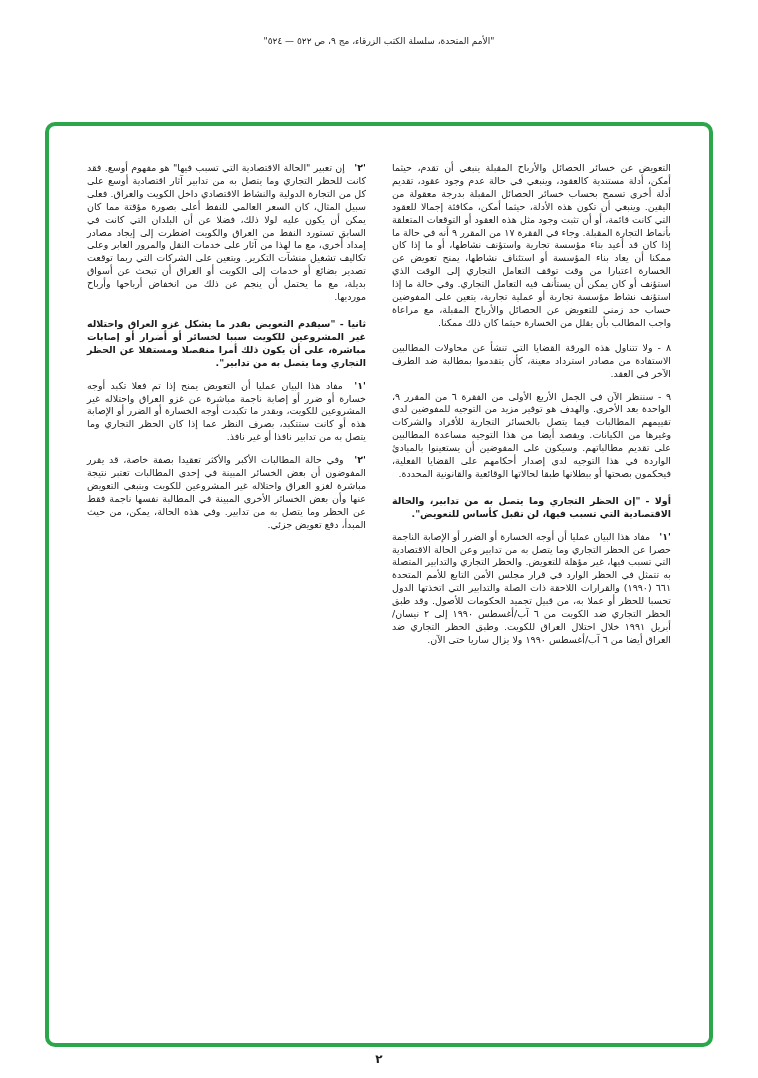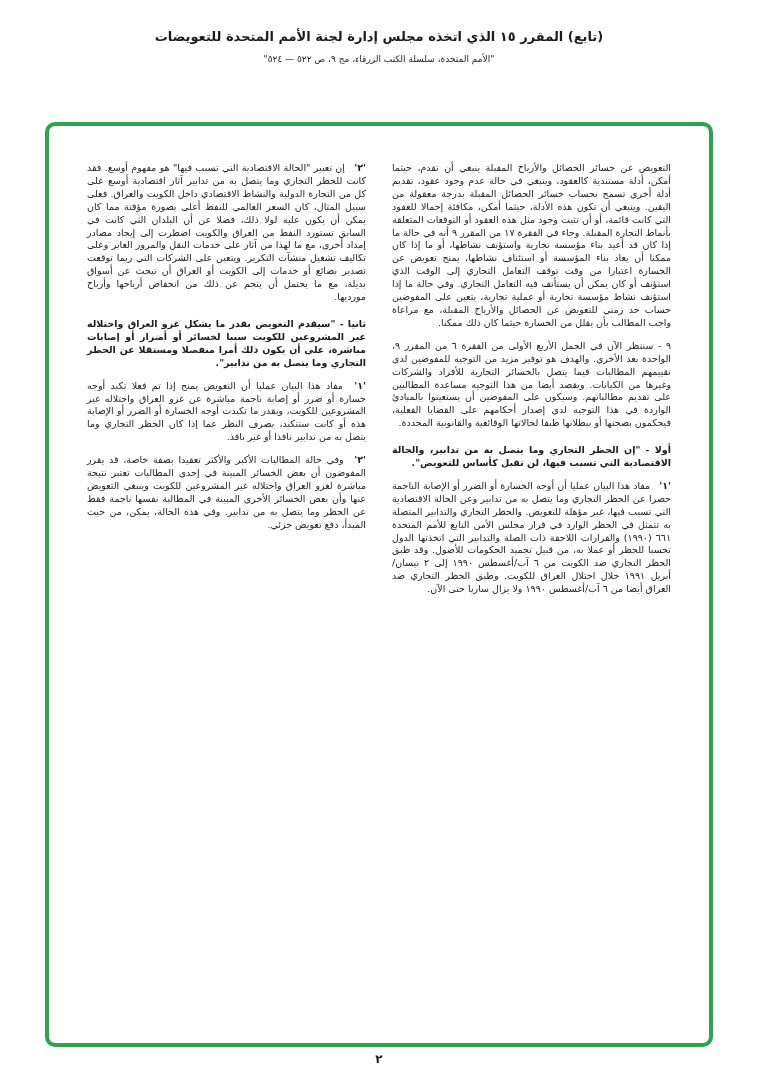--- a/index.html
+++ b/index.html
@@ -63,29 +63,29 @@
     font-weight:bold;
     direction:rtl;
   }
 </style>
 </head>
 <body>
 
 <div class="page">
 
   <div class="header">
-    <div class="h1">(تابع) المقرر ١٥ الذي اتخذه مجلس إدارة لجنة الأمم المتحدة للتعويضات</div>
     <div class="h3">"الأمم المتحدة، سلسلة الكتب الزرقاء، مج ٩، ص ٥٢٢ — ٥٢٤"</div>
   </div>
 
   <div class="doc-frame">
     <div class="columns">
 
       <div class="col">
         <p class="para">التعويض عن خسائر الحصائل والأرباح المقبلة ينبغي أن تقدم، حيثما أمكن، أدلة مستندية كالعقود، وينبغي في حالة عدم وجود عقود، تقديم أدلة أخرى تسمح بحساب خسائر الحصائل المقبلة بدرجة معقولة من اليقين. وينبغي أن تكون هذه الأدلة، حيثما أمكن، مكافئة إجمالا للعقود التي كانت قائمة، أو أن تثبت وجود مثل هذه العقود أو التوقعات المتعلقة بأنماط التجارة المقبلة. وجاء في الفقرة ١٧ من المقرر ٩ أنه في حالة ما إذا كان قد أعيد بناء مؤسسة تجارية واستؤنف نشاطها، أو ما إذا كان ممكنا أن يعاد بناء المؤسسة أو استئناف نشاطها، يمنح تعويض عن الخسارة اعتبارا من وقت توقف التعامل التجاري إلى الوقت الذي استؤنف أو كان يمكن أن يستأنف فيه التعامل التجاري. وفي حالة ما إذا استؤنف نشاط مؤسسة تجارية أو عملية تجارية، يتعين على المفوضين حساب حد زمني للتعويض عن الحصائل والأرباح المقبلة، مع مراعاة واجب المطالب بأن يقلل من الخسارة حيثما كان ذلك ممكنا.</p>
+        <p class="para num">٨ - ولا تتناول هذه الورقة القضايا التي تنشأ عن محاولات المطالبين الاستفادة من مصادر استرداد معينة، كأن يتقدموا بمطالبة ضد الطرف الآخر في العقد.</p>
         <p class="para">٩ - سننظر الآن في الجمل الأربع الأولى من الفقرة ٦ من المقرر ٩، الواحدة بعد الأخرى. والهدف هو توفير مزيد من التوجيه للمفوضين لدى تقييمهم المطالبات فيما يتصل بالخسائر التجارية للأفراد والشركات وغيرها من الكيانات. ويقصد أيضا من هذا التوجيه مساعدة المطالبين على تقديم مطالباتهم. وسيكون على المفوضين أن يستعينوا بالمبادئ الواردة في هذا التوجيه لدى إصدار أحكامهم على القضايا الفعلية، فيحكمون بصحتها أو ببطلانها طبقا لحالاتها الوقائعية والقانونية المحددة.</p>
         <p class="para heading">أولا - "إن الحظر التجاري وما يتصل به من تدابير، والحالة الاقتصادية التي تسبب فيها، لن تقبل كأساس للتعويض".</p>
         <p class="para">
           <span class="marker">'١'</span>
           <span>مفاد هذا البيان عمليا أن أوجه الخسارة أو الضرر أو الإصابة الناجمة حصرا عن الحظر التجاري وما يتصل به من تدابير وعن الحالة الاقتصادية التي تسبب فيها، غير مؤهلة للتعويض. والحظر التجاري والتدابير المتصلة به تتمثل في الحظر الوارد في قرار مجلس الأمن التابع للأمم المتحدة ٦٦١ (١٩٩٠) والقرارات اللاحقة ذات الصلة والتدابير التي اتخذتها الدول تحسبا للحظر أو عملا به، من قبيل تجميد الحكومات للأصول. وقد طبق الحظر التجاري ضد الكويت من ٦ آب/أغسطس ١٩٩٠ إلى ٢ نيسان/أبريل ١٩٩١ خلال احتلال العراق للكويت. وطبق الحظر التجاري ضد العراق أيضا من ٦ آب/أغسطس ١٩٩٠ ولا يزال ساريا حتى الآن.</span>
         </p>
       </div>
 
       <div class="col">
         <p class="para">

